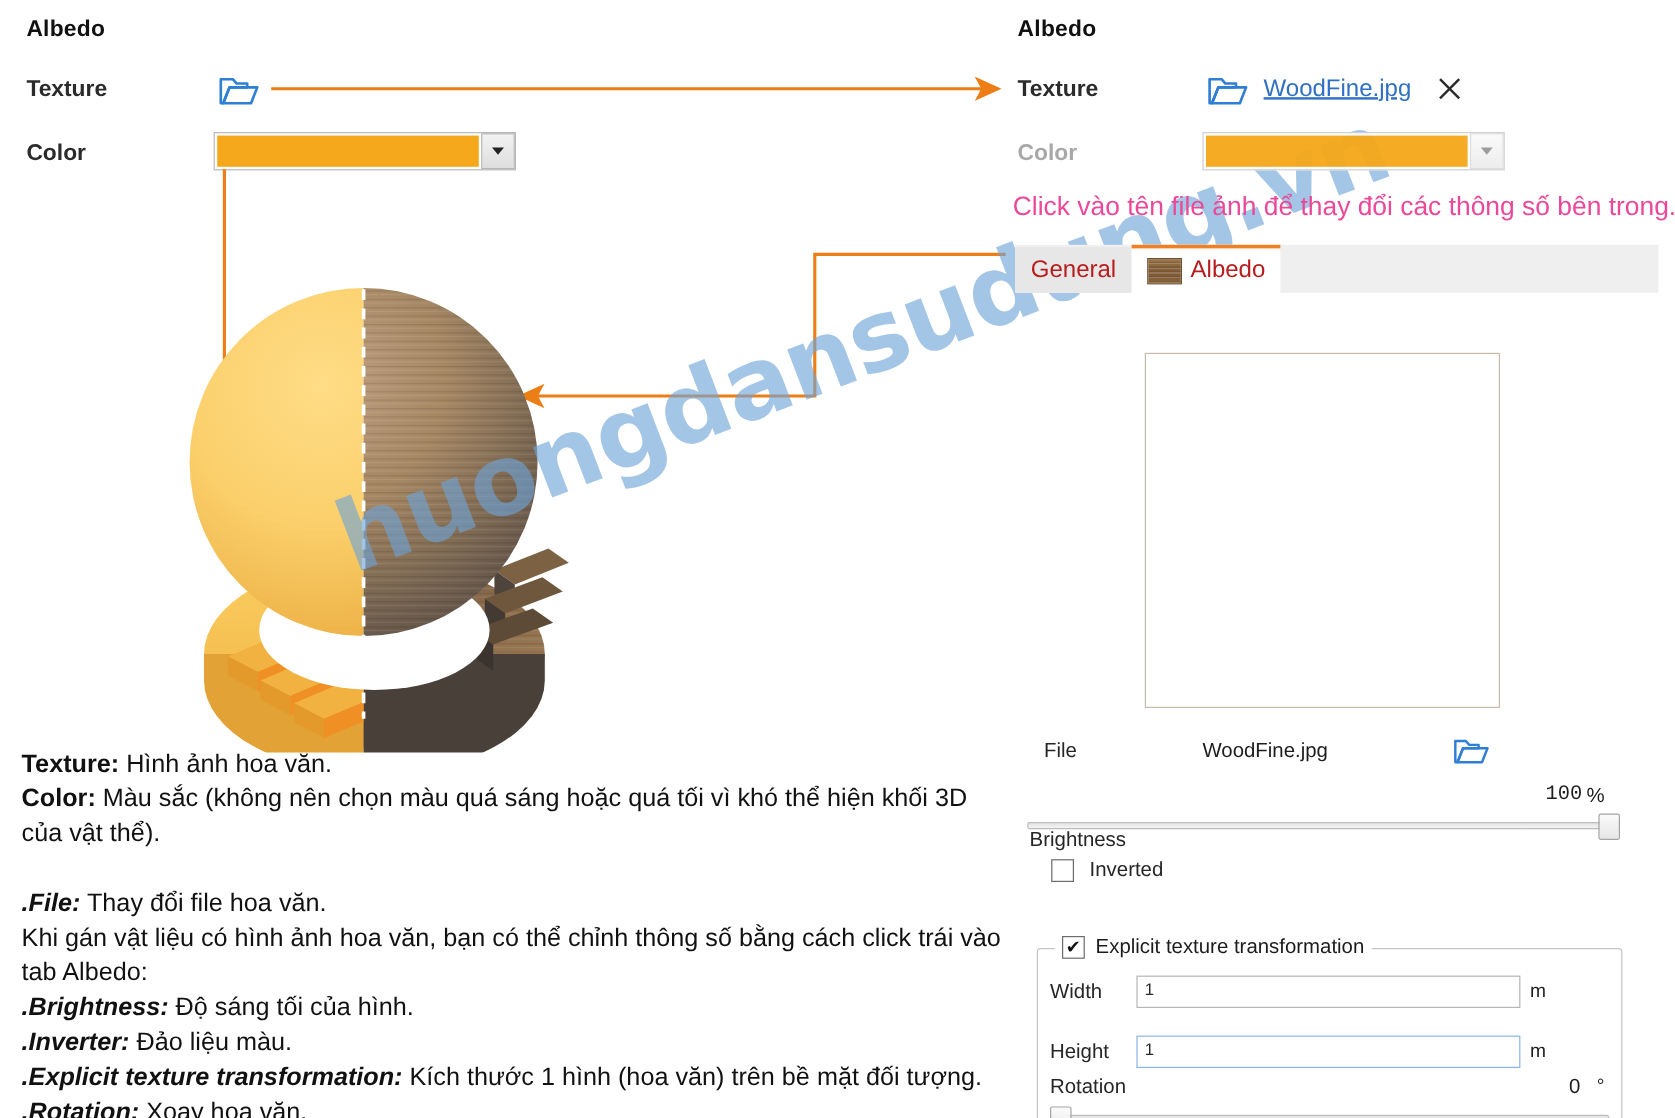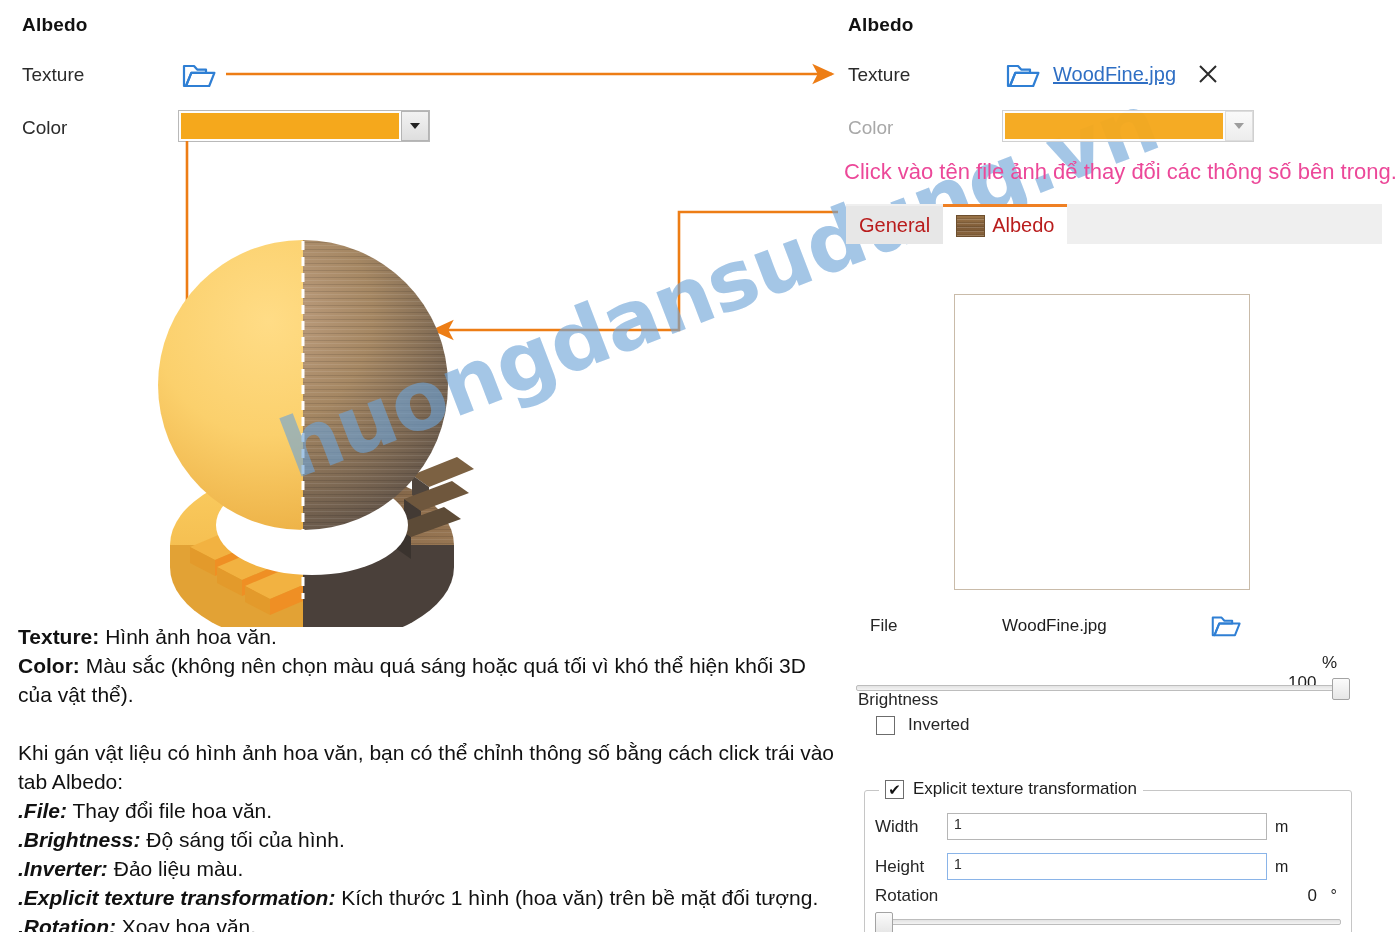--- a/index.html
+++ b/index.html
@@ -11,21 +11,21 @@
     color:#1a1a1a;
     position:relative;
     overflow:hidden;
   }
 
   
   .abs { position:absolute; }
   .panel-title {
     font-weight:bold; font-size:19px; color:#111; letter-spacing:.2px;
   }
-  .field-label { font-size:19px; color:#2b2b2b; }
+  .field-label { font-size:19px; color:#2b2b2b;font-weight:bold; }
   .field-label.disabled { color:#a8a8a8; }
 
   
   .folder-ico { display:block; }
 
   
   .color-combo {
     display:flex; align-items:stretch;
     border:1px solid #b9b9b9;
     background:#fdfdfd;
@@ -326,42 +326,42 @@
 <div class="abs" style="left:1211px; top:612px; width:30px; height:27px; cursor:pointer;">
   <span>
     <svg width="30" height="27" viewBox="0 0 34 30">
         <path d="M2 26V6h10l3.2 3.6H24v3.2H9.3L4 26z" fill="none" stroke="#2f7fd4" stroke-width="2.3" stroke-linejoin="round"></path>
         <path d="M9.3 12.8h23.1L27.2 26H4z" fill="none" stroke="#2f7fd4" stroke-width="2.3" stroke-linejoin="round"></path>
       </svg>
   </span>
 </div>
 
 <div class="abs row-label" style="left:858px; top:690px;">Brightness</div>
-<div class="abs row-value" style="left:1288px; top:673px;">100</div>
+<div class="abs row-value" style="left:1288px; top:653px;font-family:Liberation Mono, monospace;">100</div>
 <div class="abs row-value" style="left:1322px; top:653px;">%</div>
 
 <div class="abs slider" style="left:856px; top:678px; width:494px;">
   <span class="track"></span>
   <span class="thumb" style="left:476px;"></span>
 </div>
 
 <div class="abs" style="left:876px; top:715px; display:flex; align-items:center; gap:13px; cursor:pointer;">
   <span class="cbx"></span>
   <span class="row-label">Inverted</span>
 </div>
 
 <div class="abs groupbox" style="left:864px; top:770px; width:488px; height:148px;">
   <div class="gb-title">
     <span class="cbx">✔</span>
     <span>Explicit texture transformation</span>
   </div>
 
   <div style="position:absolute; left:10px; top:22px; width:468px;">
 
-    <div style="display:flex; align-items:center; gap:8px; margin-bottom:13px;">
+    <div style="display:flex; align-items:center; gap:8px; margin-bottom:23px;">
       <span class="row-label" style="width:64px;">Width</span>
       <span class="txtinput" style="width:320px;">1</span>
       <span class="unit">m</span>
     </div>
 
     <div style="display:flex; align-items:center; gap:8px; margin-bottom:4px;">
       <span class="row-label" style="width:64px;">Height</span>
       <span class="txtinput focused" style="width:320px;">1</span>
       <span class="unit">m</span>
     </div>
@@ -379,19 +379,19 @@
 </div>
 
 <div class="abs doc" style="left:18px; top:622px; width:826px;">
   <div>
     <b>Texture:</b><span> Hình ảnh hoa văn.</span>
   </div>
   <div>
     <b>Color:</b><span> Màu sắc (không nên chọn màu quá sáng hoặc quá tối vì khó thể hiện khối 3D của vật thể).</span>
   </div>
   <div style="height:29px;">&nbsp;</div>
+  <div><i>.File:</i><span> Thay đổi file hoa văn.</span></div>
   <div>Khi gán vật liệu có hình ảnh hoa văn, bạn có thể chỉnh thông số bằng cách click trái vào tab Albedo:</div>
-  <div><i>.File:</i><span> Thay đổi file hoa văn.</span></div>
   <div><i>.Brightness:</i><span> Độ sáng tối của hình.</span></div>
   <div><i>.Inverter:</i><span> Đảo liệu màu.</span></div>
   <div><i>.Explicit texture transformation:</i><span> Kích thước 1 hình (hoa văn) trên bề mặt đối tượng.</span></div>
   <div><i>.Rotation:</i><span> Xoay hoa văn.</span></div>
 </div>
 
 </body></html>

